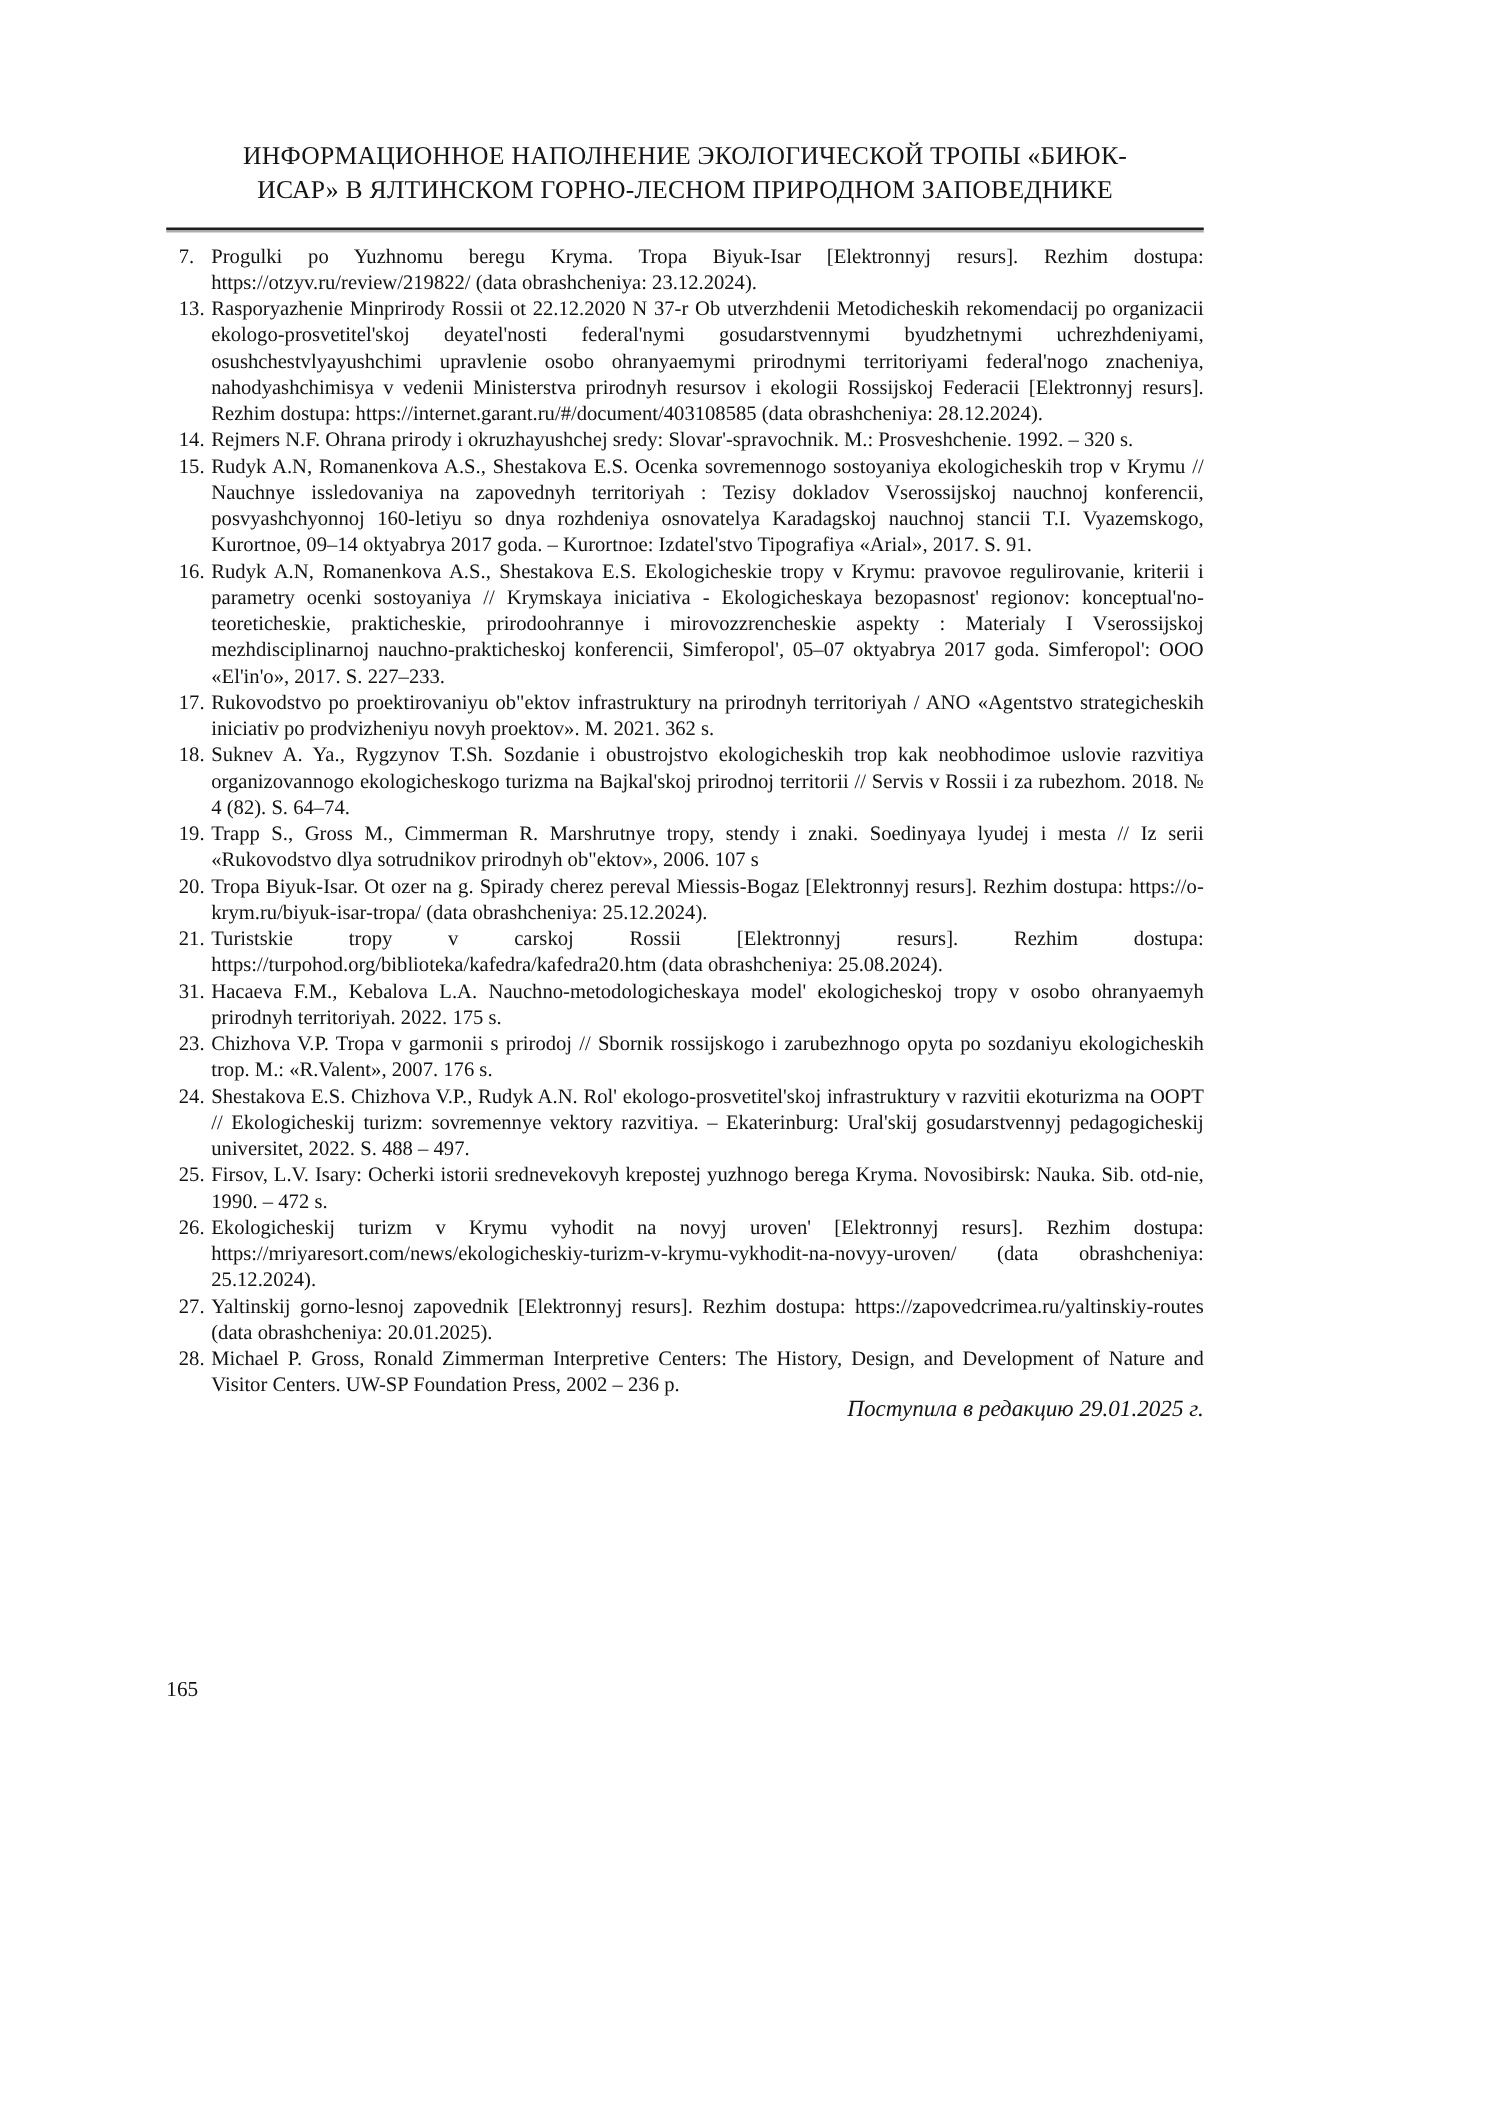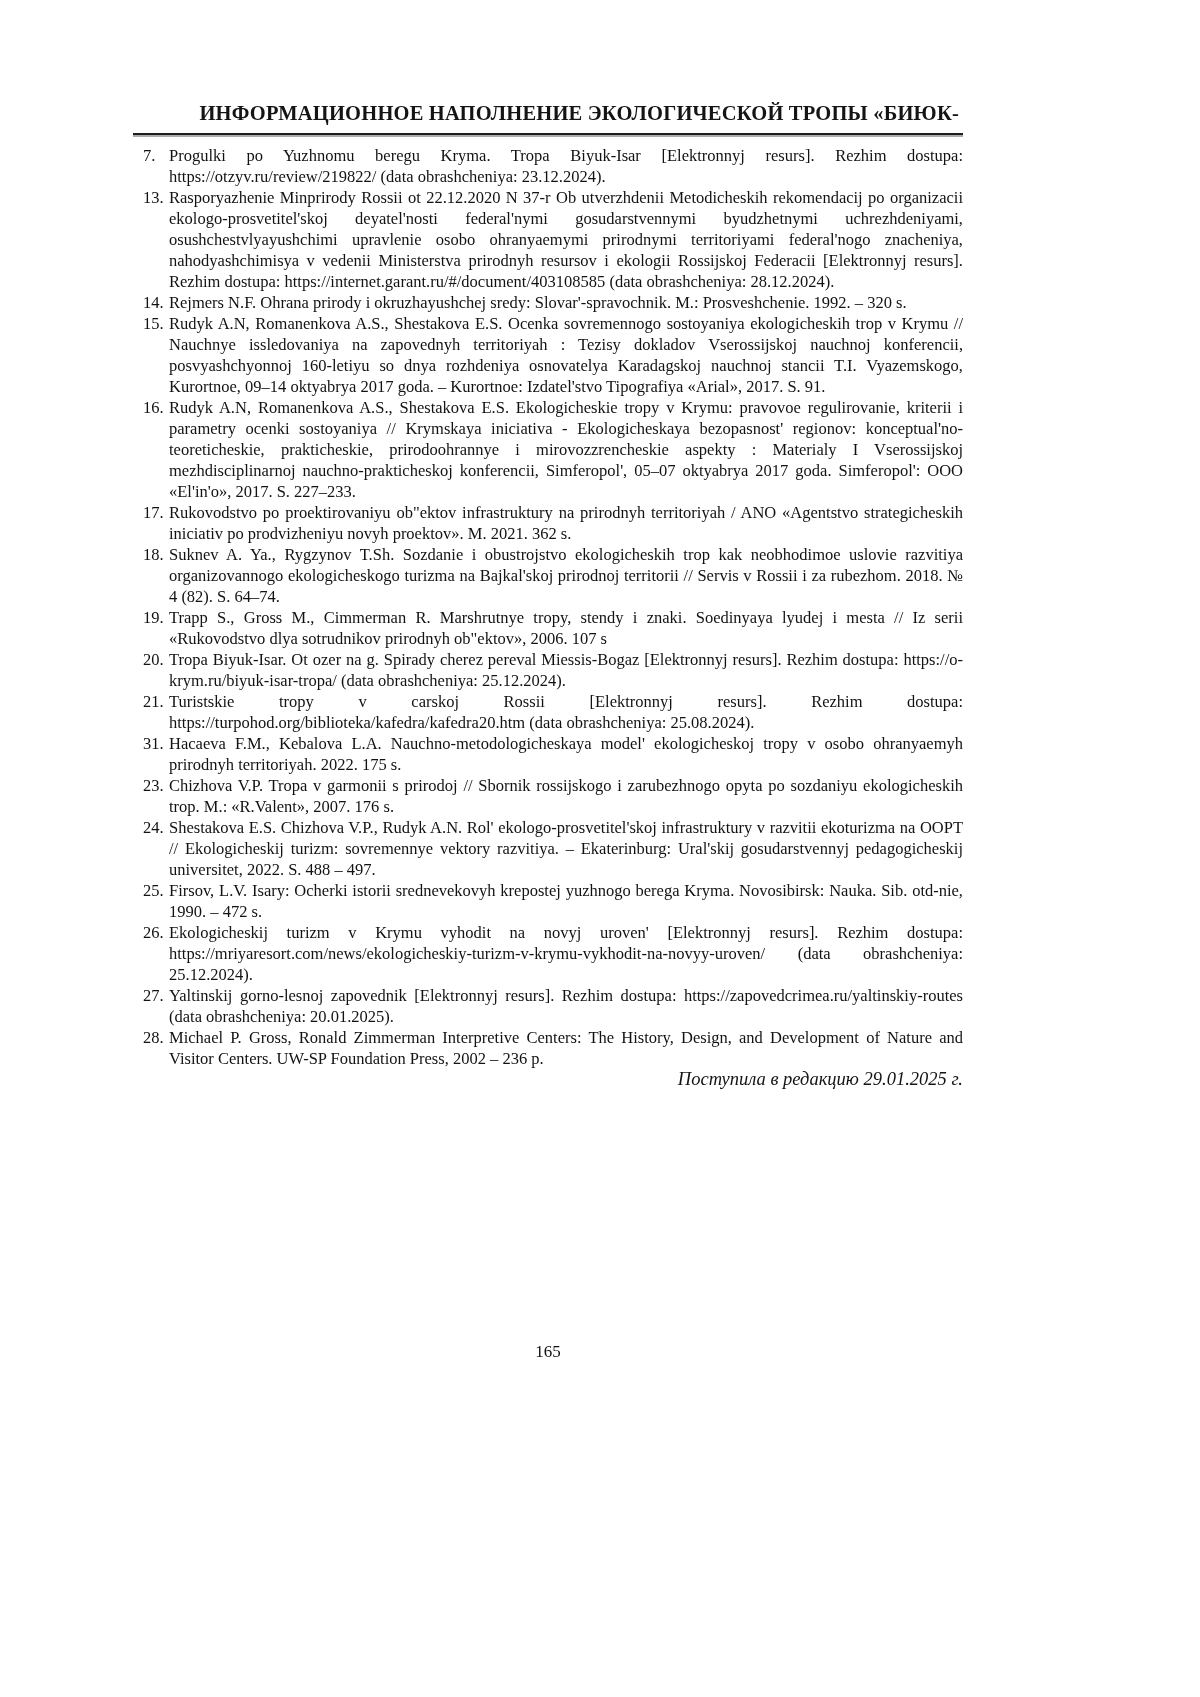--- a/index.html
+++ b/index.html
@@ -8,25 +8,25 @@
     height: 1697px;
     background: #ffffff;
     color: #121212;
     font-family: "Liberation Serif", "DejaVu Serif", serif;
     position: relative;
   }
   .page { position: absolute; inset: 0; background: #ffffff; }
   .content { position: absolute; left: 133px; top: 96px; width: 830px; }
 
   .title {
-    margin: 4px;
+    margin: 16px;
     font-size: 20.5px;
     line-height: 27px;
-    font-weight: bold;
-    text-align: right;
+    font-weight: normal;
+    text-align: center;
     color: #141414;
     letter-spacing: 0.2px;
   }
   .title-line { display: block; }
 
   .rule {
     margin-top: 6px;
     height: 2px;
     background: #1e1e1e;
     box-shadow: 0 2px 0 rgba(70, 70, 70, 0.45);
@@ -47,31 +47,31 @@
     font-style: italic;
     font-size: 18.5px;
     color: #141414;
   }
 
   .page-number {
     position: absolute;
     left: 133px;
     top: 1342px;
     width: 830px;
-    text-align: center;
     font-size: 17px;
   }
 </style>
 </head>
 <body>
 
 <div class="page">
   <div class="content">
     <h1 class="title">
       <span class="title-line">ИНФОРМАЦИОННОЕ НАПОЛНЕНИЕ ЭКОЛОГИЧЕСКОЙ ТРОПЫ «БИЮК-</span>
+      <span class="title-line">ИСАР» В ЯЛТИНСКОМ ГОРНО-ЛЕСНОМ ПРИРОДНОМ ЗАПОВЕДНИКЕ</span>
     </h1>
     <div class="rule"></div>
 
     <div class="refs">
         <div class="ref"><span class="ref-num">7.</span><span class="ref-text">Progulki po Yuzhnomu beregu Kryma. Tropa Biyuk-Isar [Elektronnyj resurs]. Rezhim dostupa: https://otzyv.ru/review/219822/ (data obrashcheniya: 23.12.2024).</span></div>
         <div class="ref"><span class="ref-num">13.</span><span class="ref-text">Rasporyazhenie Minprirody Rossii ot 22.12.2020 N 37-r Ob utverzhdenii Metodicheskih rekomendacij po organizacii ekologo-prosvetitel'skoj deyatel'nosti federal'nymi gosudarstvennymi byudzhetnymi uchrezhdeniyami, osushchestvlyayushchimi upravlenie osobo ohranyaemymi prirodnymi territoriyami federal'nogo znacheniya, nahodyashchimisya v vedenii Ministerstva prirodnyh resursov i ekologii Rossijskoj Federacii [Elektronnyj resurs]. Rezhim dostupa: https://internet.garant.ru/#/document/403108585 (data obrashcheniya: 28.12.2024).</span></div>
         <div class="ref"><span class="ref-num">14.</span><span class="ref-text">Rejmers N.F. Ohrana prirody i okruzhayushchej sredy: Slovar'-spravochnik.  M.: Prosveshchenie. 1992. – 320 s.</span></div>
         <div class="ref"><span class="ref-num">15.</span><span class="ref-text">Rudyk A.N, Romanenkova A.S., Shestakova E.S. Ocenka sovremennogo sostoyaniya ekologicheskih trop v Krymu // Nauchnye issledovaniya na zapovednyh territoriyah : Tezisy dokladov Vserossijskoj nauchnoj konferencii, posvyashchyonnoj 160-letiyu so dnya rozhdeniya osnovatelya Karadagskoj nauchnoj stancii T.I. Vyazemskogo, Kurortnoe, 09–14 oktyabrya 2017 goda. – Kurortnoe: Izdatel'stvo Tipografiya «Arial», 2017.  S. 91.</span></div>
         <div class="ref"><span class="ref-num">16.</span><span class="ref-text">Rudyk A.N, Romanenkova A.S., Shestakova E.S. Ekologicheskie tropy v Krymu: pravovoe regulirovanie, kriterii i parametry ocenki sostoyaniya // Krymskaya iniciativa - Ekologicheskaya bezopasnost' regionov: konceptual'no-teoreticheskie, prakticheskie, prirodoohrannye i mirovozzrencheskie aspekty : Materialy  I Vserossijskoj  mezhdisciplinarnoj nauchno-prakticheskoj  konferencii, Simferopol', 05–07 oktyabrya 2017 goda. Simferopol': OOO «El'in'o», 2017. S. 227–233.</span></div>
         <div class="ref"><span class="ref-num">17.</span><span class="ref-text">Rukovodstvo po proektirovaniyu ob"ektov infrastruktury na prirodnyh territoriyah / ANO «Agentstvo strategicheskih iniciativ po prodvizheniyu novyh proektov». M. 2021. 362 s.</span></div>

